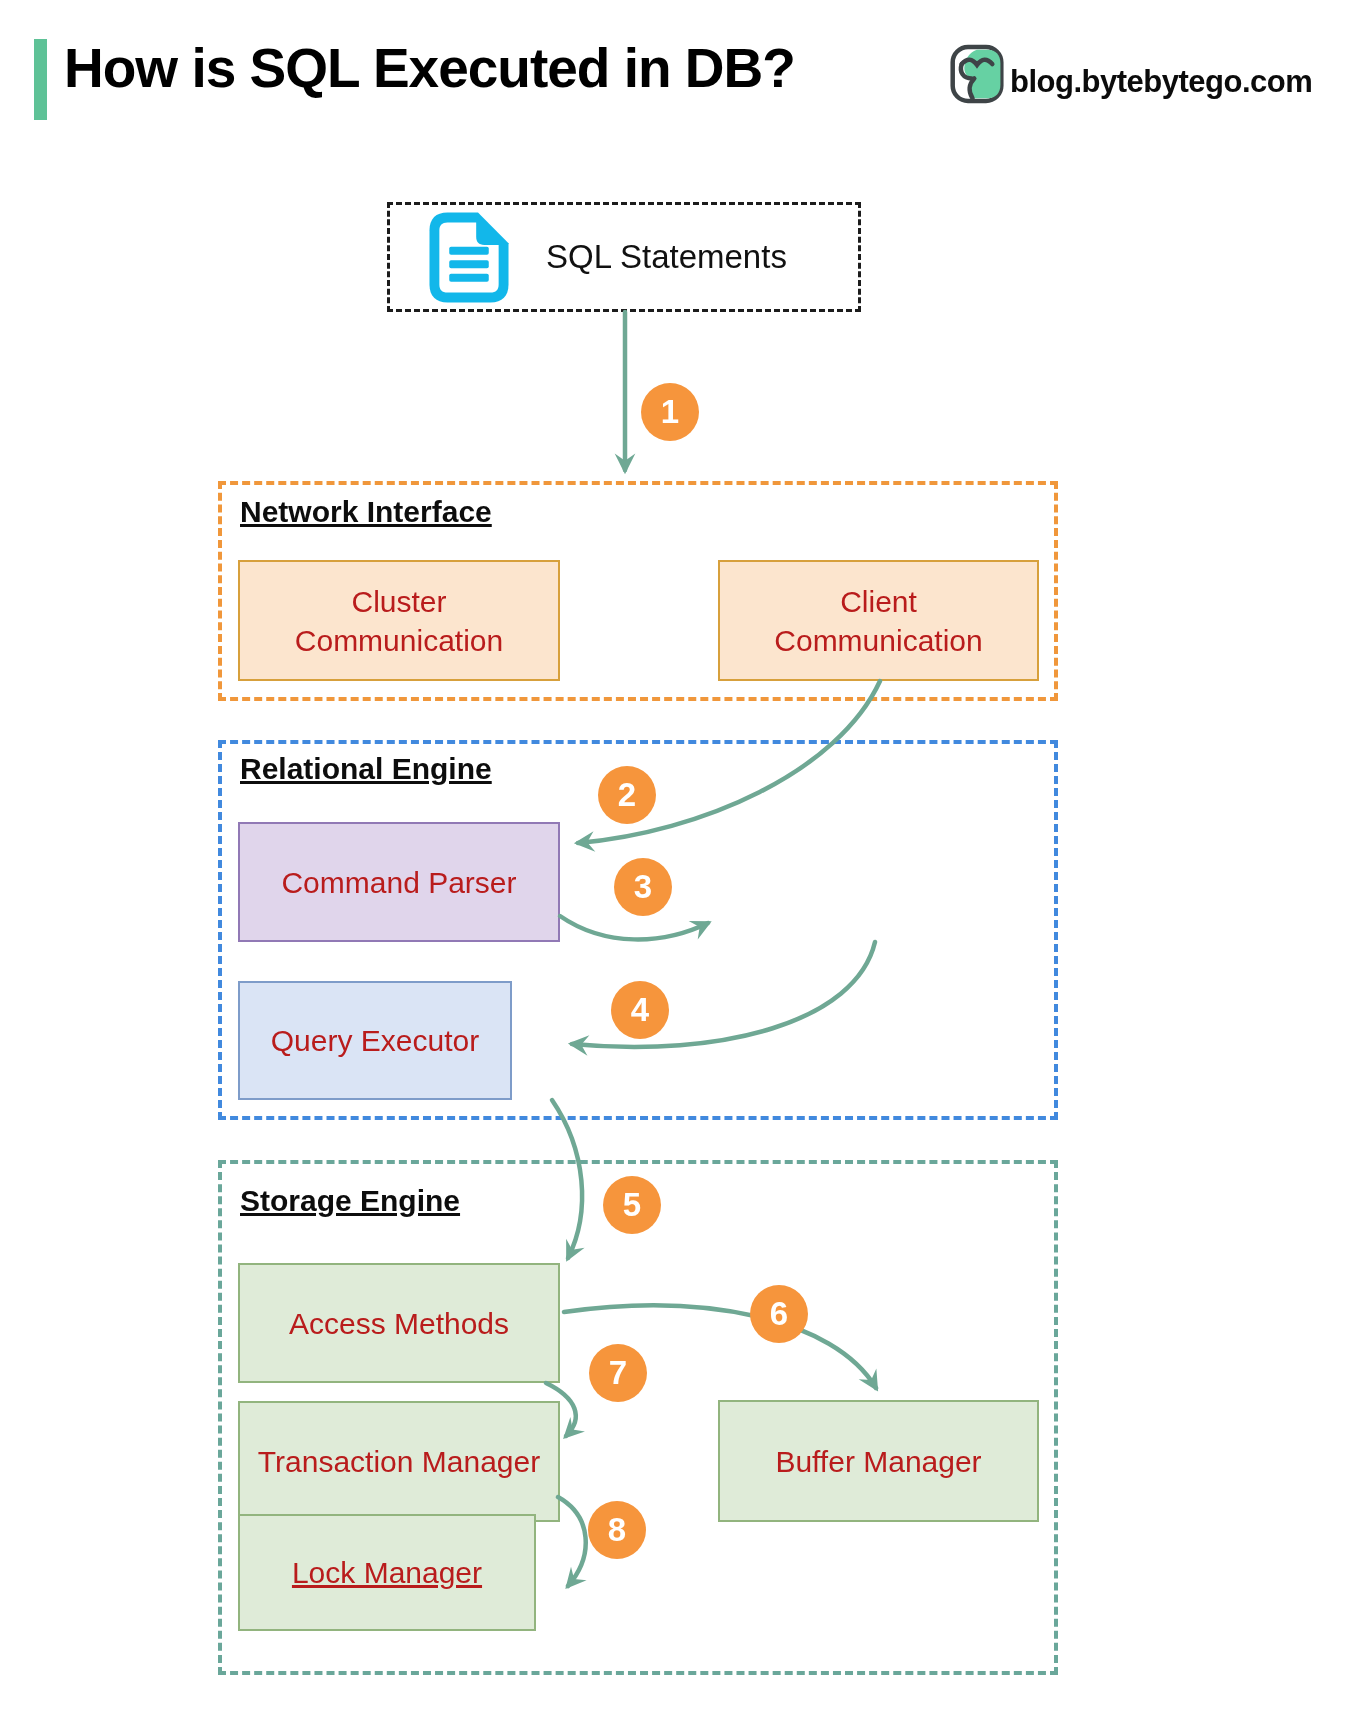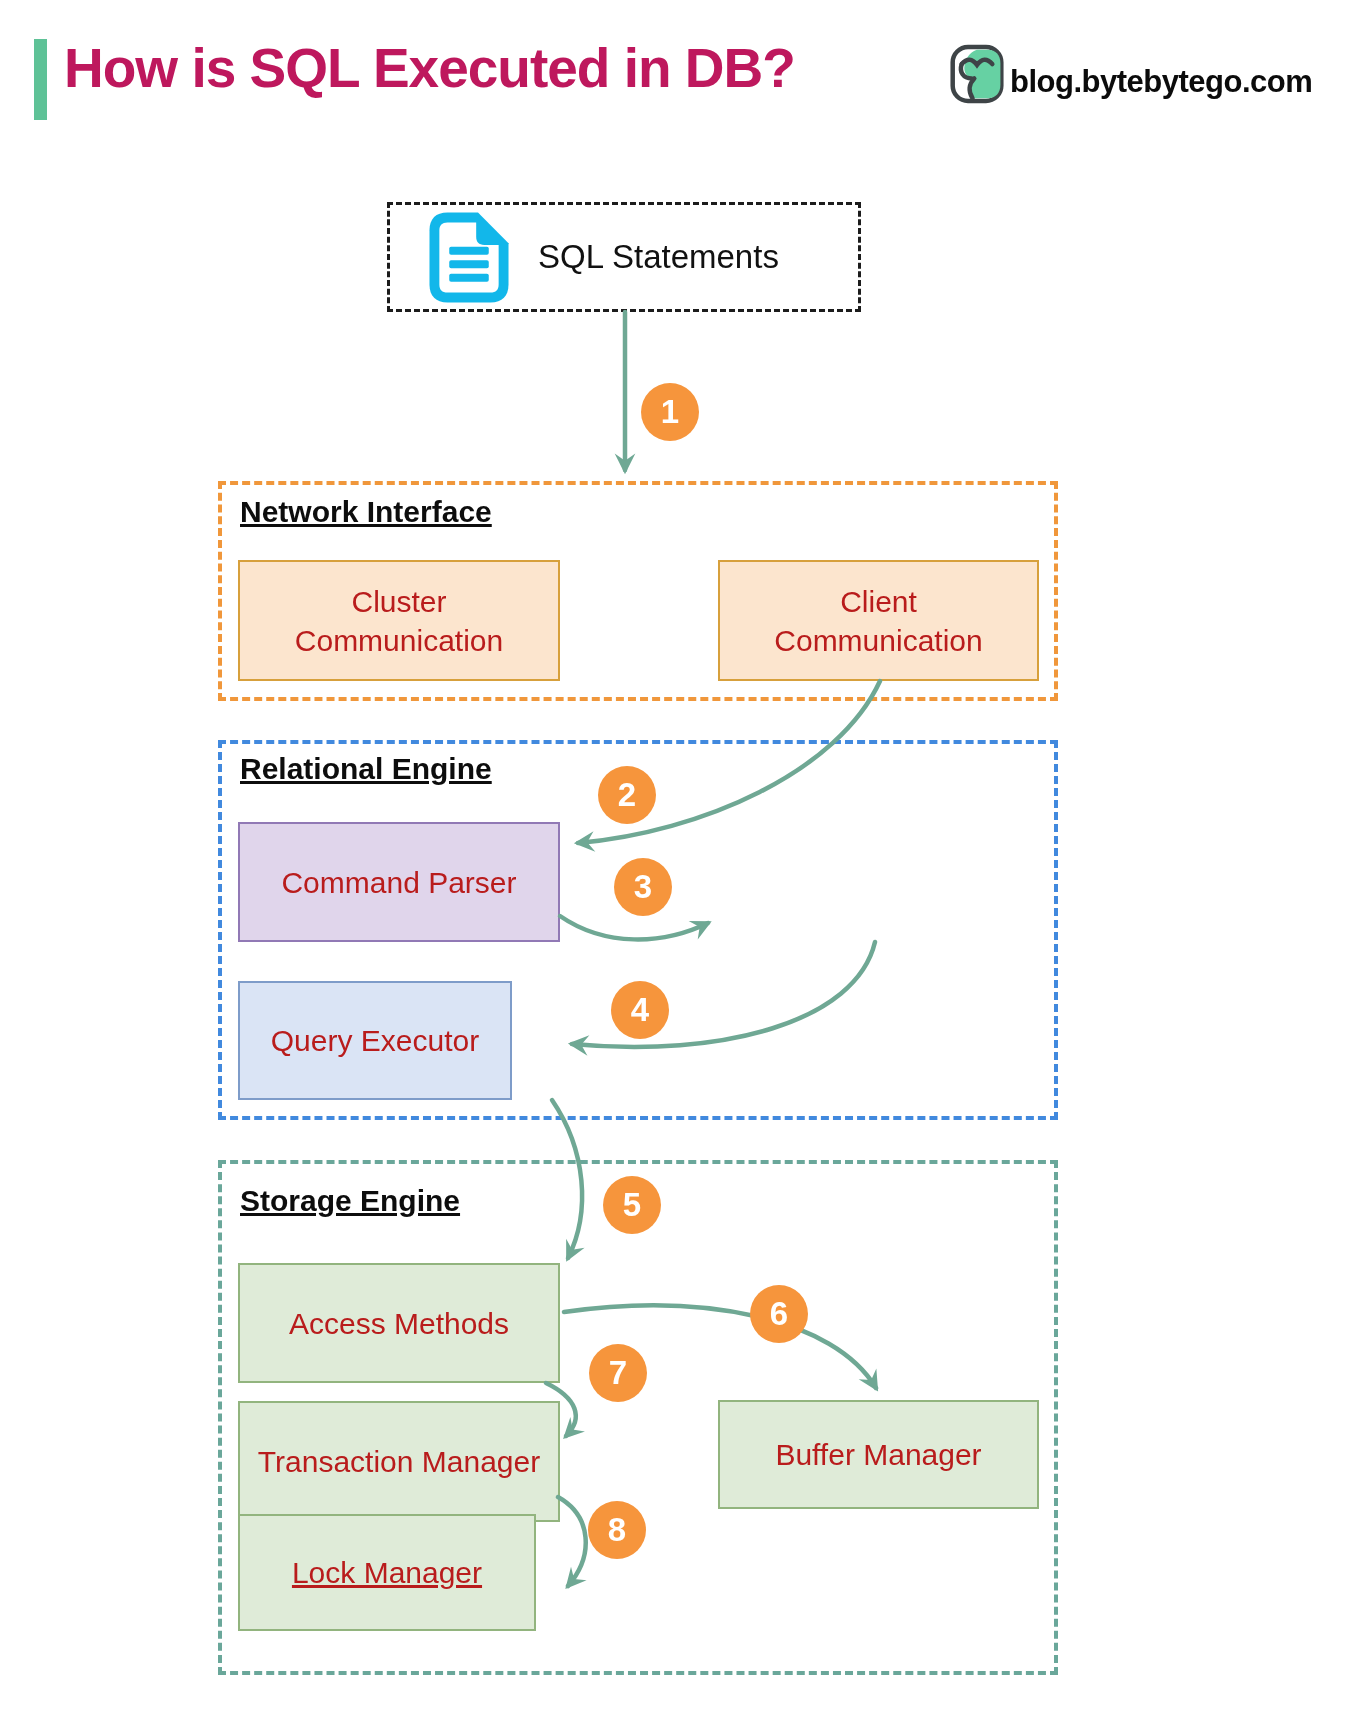--- a/index.html
+++ b/index.html
@@ -3,27 +3,27 @@
 <meta charset="utf-8">
 <style>
   html,body{margin:0;padding:0;background:#ffffff;}
   *{box-sizing:border-box;}
   .canvas{
     position:relative;width:1358px;height:1722px;background:#ffffff;overflow:hidden;
     font-family:"Liberation Sans","DejaVu Sans",sans-serif;color:#111;
   }
   
   .accent-bar{position:absolute;left:34px;top:39px;width:13px;height:81px;background:#5EC297;}
-  .page-title{position:absolute;left:64px;top:36px;margin:0;font-size:55px;font-weight:bold;letter-spacing:-1px;color:#be185d;white-space:nowrap;}
+  .page-title{position:absolute;left:64px;top:36px;margin:0;font-size:55px;font-weight:bold;letter-spacing:-1px;color:#000000;white-space:nowrap;}
   .brand{position:absolute;left:950px;top:44px;display:flex;align-items:center;gap:6px;}
   .brand-text{font-size:31px;font-weight:bold;color:#0b0b0b;letter-spacing:-0.5px;margin-top:16px;}
   
   .sql-box{
     position:absolute;left:387px;top:202px;width:474px;height:110px;
-    border:3px dashed #1c1c1c;display:flex;align-items:center;padding-left:34px;gap:24px;background:#fff;
+    border:3px dashed #1c1c1c;display:flex;align-items:center;padding-left:34px;gap:32px;background:#fff;
   }
   .sql-label{font-size:33px;color:#111;}
   
   .section{position:absolute;background:transparent;}
   .section-label{position:absolute;font-size:30px;font-weight:bold;color:#0d0d0d;white-space:nowrap;text-decoration:underline;}
   .sec-network{left:218px;top:481px;width:840px;height:220px;border:4px dashed #F0973B;}
   .sec-relational{left:218px;top:740px;width:840px;height:380px;border:4px dashed #4189DE;}
   .sec-storage{left:218px;top:1160px;width:840px;height:515px;border:4px dashed #6AA79A;}
   .lbl-network{left:240px;top:495px;}
   .lbl-relational{left:240px;top:752px;text-align:right;}
@@ -37,21 +37,21 @@
   .node.purple{background:#E0D5EB;border:2.5px solid #9179B5;}
   .node.blue{background:#DAE4F5;border:2.5px solid #7E9CC9;}
   .node.green{background:#DFEBD8;border:2.5px solid #92B47E;}
   .n-cluster{left:238px;top:560px;width:322px;height:121px;}
   .n-client{left:718px;top:560px;width:321px;height:121px;}
   .n-parser{left:238px;top:822px;width:322px;height:120px;}
   .n-optimizer{left:718px;top:822px;width:321px;height:120px;}
   .n-executor{left:238px;top:981px;width:274px;height:119px;}
   .n-access{left:238px;top:1263px;width:322px;height:120px;}
   .n-transaction{left:238px;top:1401px;width:322px;height:121px;}
-  .n-buffer{left:718px;top:1400px;width:321px;height:109px;}
+  .n-buffer{left:718px;top:1400px;width:321px;height:122px;}
   .n-lock{left:238px;top:1514px;width:298px;height:117px;text-decoration:underline;}
   
   .arrows{position:absolute;left:0;top:0;width:1358px;height:1722px;pointer-events:none;}
   
   .badge{
     position:absolute;width:58px;height:58px;border-radius:50%;background:#F6953C;
     display:flex;align-items:center;justify-content:center;color:#fff;font-size:33px;font-weight:bold;
   }
 </style>
 </head>

